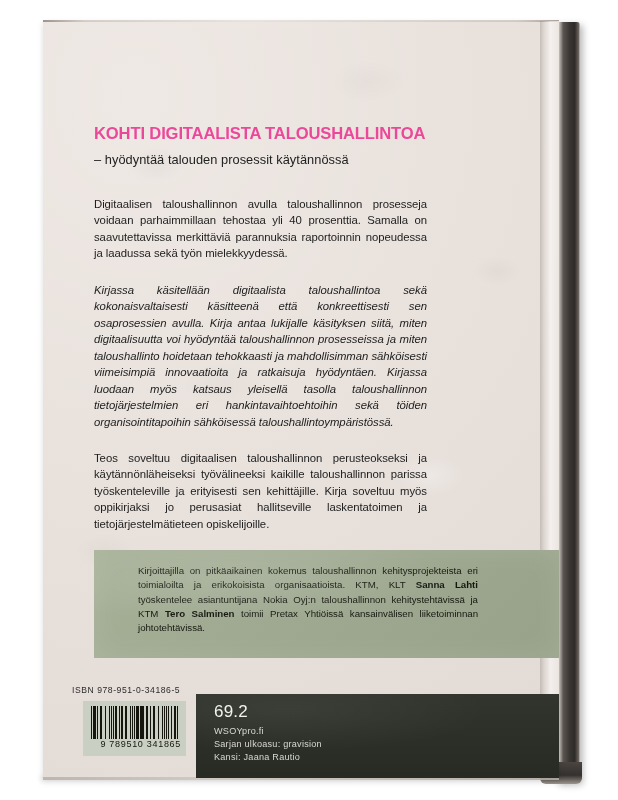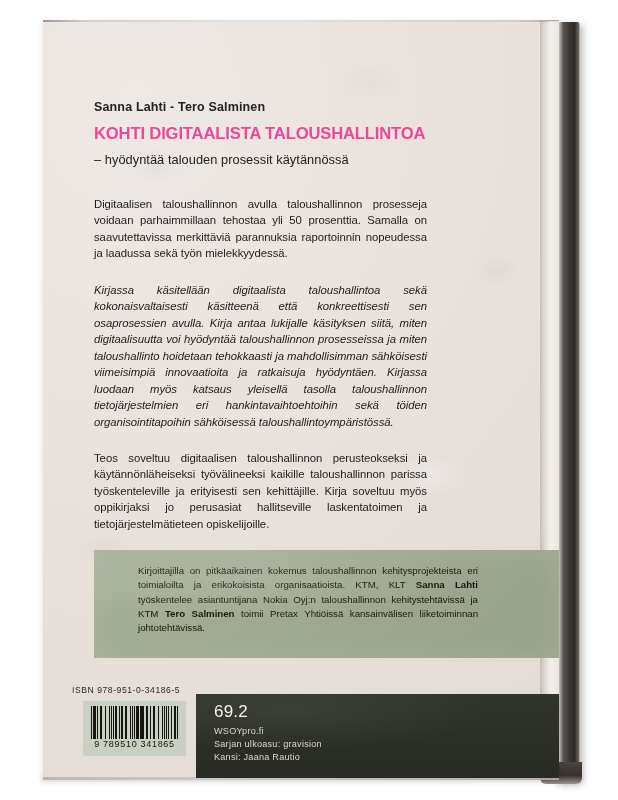--- a/index.html
+++ b/index.html
@@ -190,21 +190,21 @@
   #barcode-bars i { display: block; background: #15170f; }
   #barcode-bars i.w { background: transparent; }
   #barcode-digits {
     position: absolute;
     left: 5px;
     top: 38px;
     width: 93px;
     font-size: 9px;
     letter-spacing: .7px;
     color: #15170f;
-    text-align: center;
+    text-align: right;
     font-family: "Liberation Sans", sans-serif;
   }
 
   
   #footer-band {
     position: absolute;
     left: 196px;
     top: 694px;
     width: 363px;
     height: 84px;
@@ -248,25 +248,24 @@
   <div id="floor-shadow"></div>
 
   <div id="board-edge"></div>
   <div id="board-edge-bottom"></div>
 
   <div id="cover"></div>
   <div id="cover-top-line"></div>
   <div id="hinge"></div>
   <div id="cover-bottom-line"></div>
 
-  <div id="authors">Sanna Lahti - Tero Salminen</div>
   <div id="book-title">KOHTI DIGITAALISTA TALOUSHALLINTOA</div>
   <div id="subtitle">– hyödyntää talouden prosessit käytännössä</div>
 
-  <div class="para" id="para1">Digitaalisen taloushallinnon avulla taloushallinnon prosesseja voidaan parhaimmillaan tehostaa yli 50 prosenttia. Samalla on saavutettavissa merkittäviä parannuksia raportoinnin nopeudessa ja laadussa sekä työn mielekkyydessä.</div>
+  <div class="para" id="para1">Digitaalisen taloushallinnon avulla taloushallinnon prosesseja voidaan parhaimmillaan tehostaa yli 40 prosenttia. Samalla on saavutettavissa merkittäviä parannuksia raportoinnin nopeudessa ja laadussa sekä työn mielekkyydessä.</div>
   <div class="para" id="para2">Kirjassa käsitellään digitaalista taloushallintoa sekä kokonaisvaltaisesti käsitteenä että konkreettisesti sen osaprosessien avulla. Kirja antaa lukijalle käsityksen siitä, miten digitaalisuutta voi hyödyntää taloushallinnon prosesseissa ja miten taloushallinto hoidetaan tehokkaasti ja mahdollisimman sähköisesti viimeisimpiä innovaatioita ja ratkaisuja hyödyntäen. Kirjassa luodaan myös katsaus yleisellä tasolla taloushallinnon tietojärjestelmien eri hankintavaihtoehtoihin sekä töiden organisointitapoihin sähköisessä taloushallintoympäristössä.</div>
   <div class="para" id="para3">Teos soveltuu digitaalisen taloushallinnon perusteokseksi ja käytännönläheiseksi työvälineeksi kaikille taloushallinnon parissa työskenteleville ja erityisesti sen kehittäjille. Kirja soveltuu myös oppikirjaksi jo perusasiat hallitseville laskentatoimen ja tietojärjestelmätieteen opiskelijoille.</div>
 
   <div id="bio-panel">
     <div id="bio-text"><span>Kirjoittajilla on pitkäaikainen kokemus taloushallinnon kehitysprojekteista eri toimialoilta ja erikokoisista organisaatioista. KTM, KLT </span><b>Sanna Lahti</b><span> työskentelee asiantuntijana Nokia Oyj:n taloushallinnon kehitystehtävissä ja KTM </span><b>Tero Salminen</b><span> toimii Pretax Yhtiöissä kansainvälisen liiketoiminnan johtotehtävissä.</span></div>
   </div>
 
   <div id="isbn-text">ISBN 978-951-0-34186-5</div>
 
   <div id="barcode-box">

